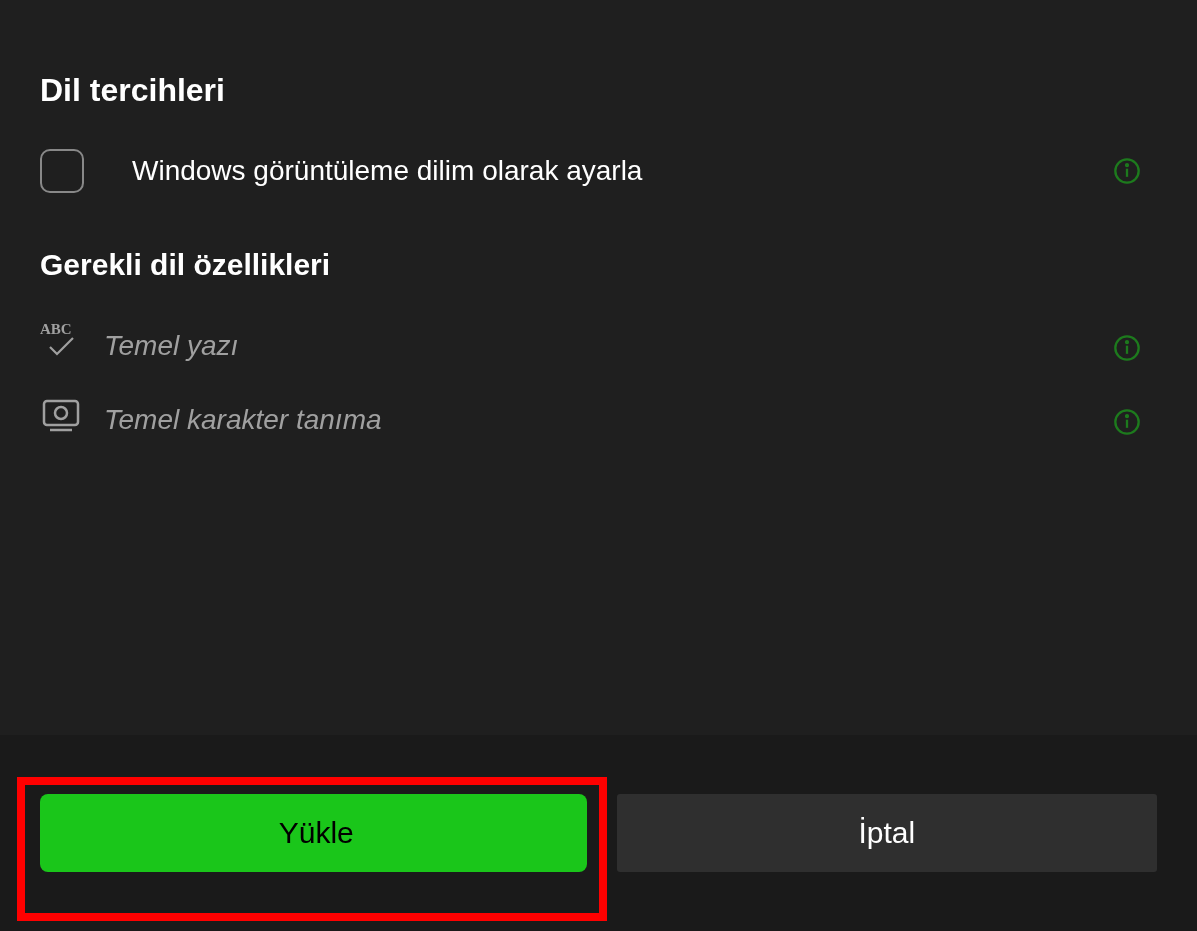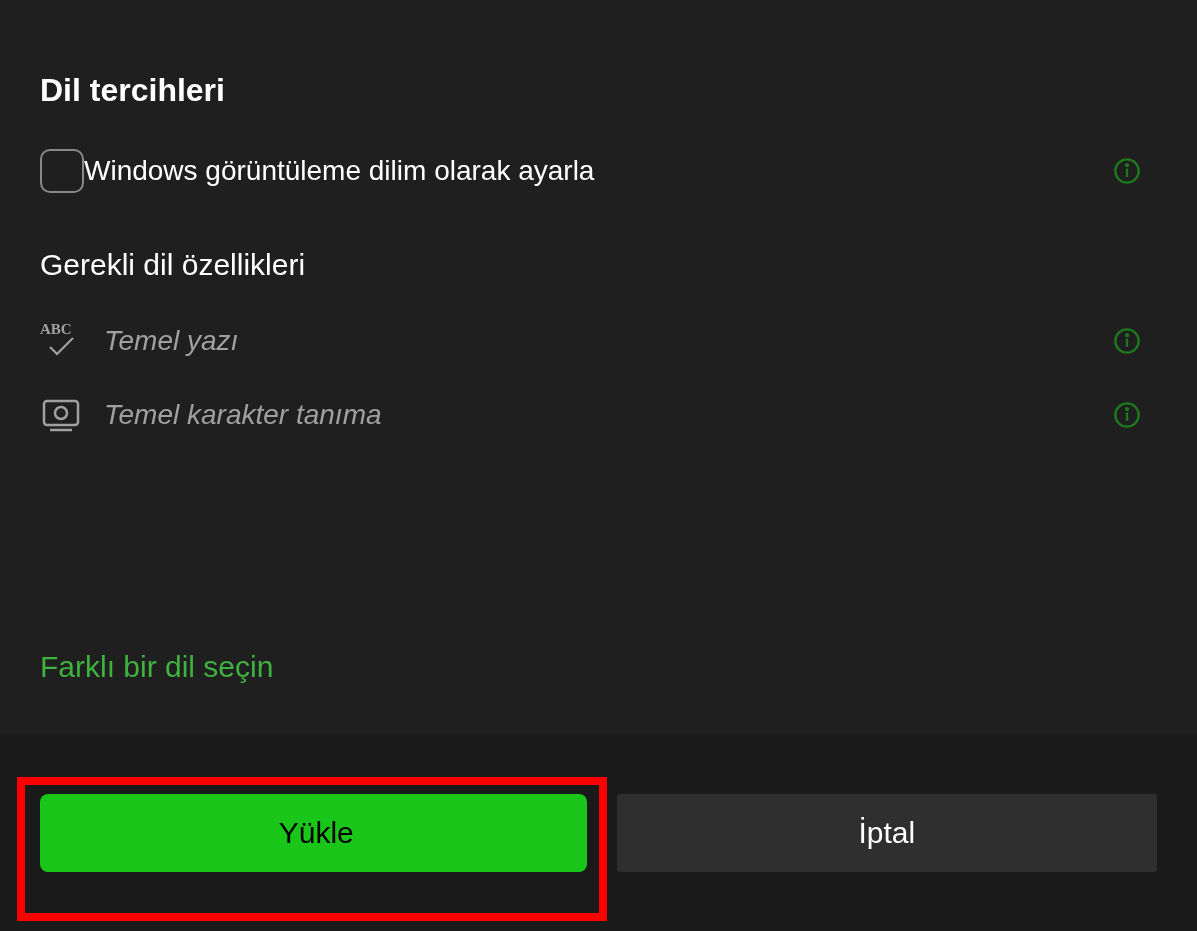--- a/index.html
+++ b/index.html
@@ -38,40 +38,41 @@
       height: 44px;
       border: 2.5px solid #888;
       border-radius: 10px;
       background: transparent;
       cursor: pointer;
       flex-shrink: 0;
     }
     .option-label {
       font-size: 28px;
       font-weight: 400;
+      margin-left: 48px;
       color: #ffffff;
     }
     .info-icon {
       position: absolute;
       right: 16px;
       width: 28px;
       height: 28px;
       color: #1d7a1d;
       cursor: pointer;
     }
     .section-heading-2 {
       font-size: 30px;
-      font-weight: 400;
+      font-weight: 700;
       margin-top: 20px;
       margin-bottom: 38px;
       color: #ffffff;
     }
     .feature-row {
       display: flex;
-      align-items: center;
+      align-items: flex-end;
       margin-bottom: 32px;
       position: relative;
     }
     .feature-icon {
       width: 42px;
       height: 42px;
       flex-shrink: 0;
       color: #a0a0a0;
     }
     .feature-label {
@@ -184,21 +185,20 @@
     <span class="feature-label">Temel karakter tanıma</span>
     <span class="info-icon">
       <svg viewBox="0 0 24 24" fill="none" stroke="currentColor" stroke-width="2">
         <circle cx="12" cy="12" r="10"></circle>
         <line x1="12" y1="10" x2="12" y2="17"></line>
         <circle cx="12" cy="7" r="0.8" fill="currentColor"></circle>
       </svg>
     </span>
   </div>
 
-  <a class="link-text">Farklı bir dil seçin</a>
 
 </div>
 
 <div class="footer-bar">
   <button class="btn-install">Yükle</button>
   <button class="btn-cancel">İptal</button>
 </div>
 
 <div class="highlight-annotation"></div>
 

